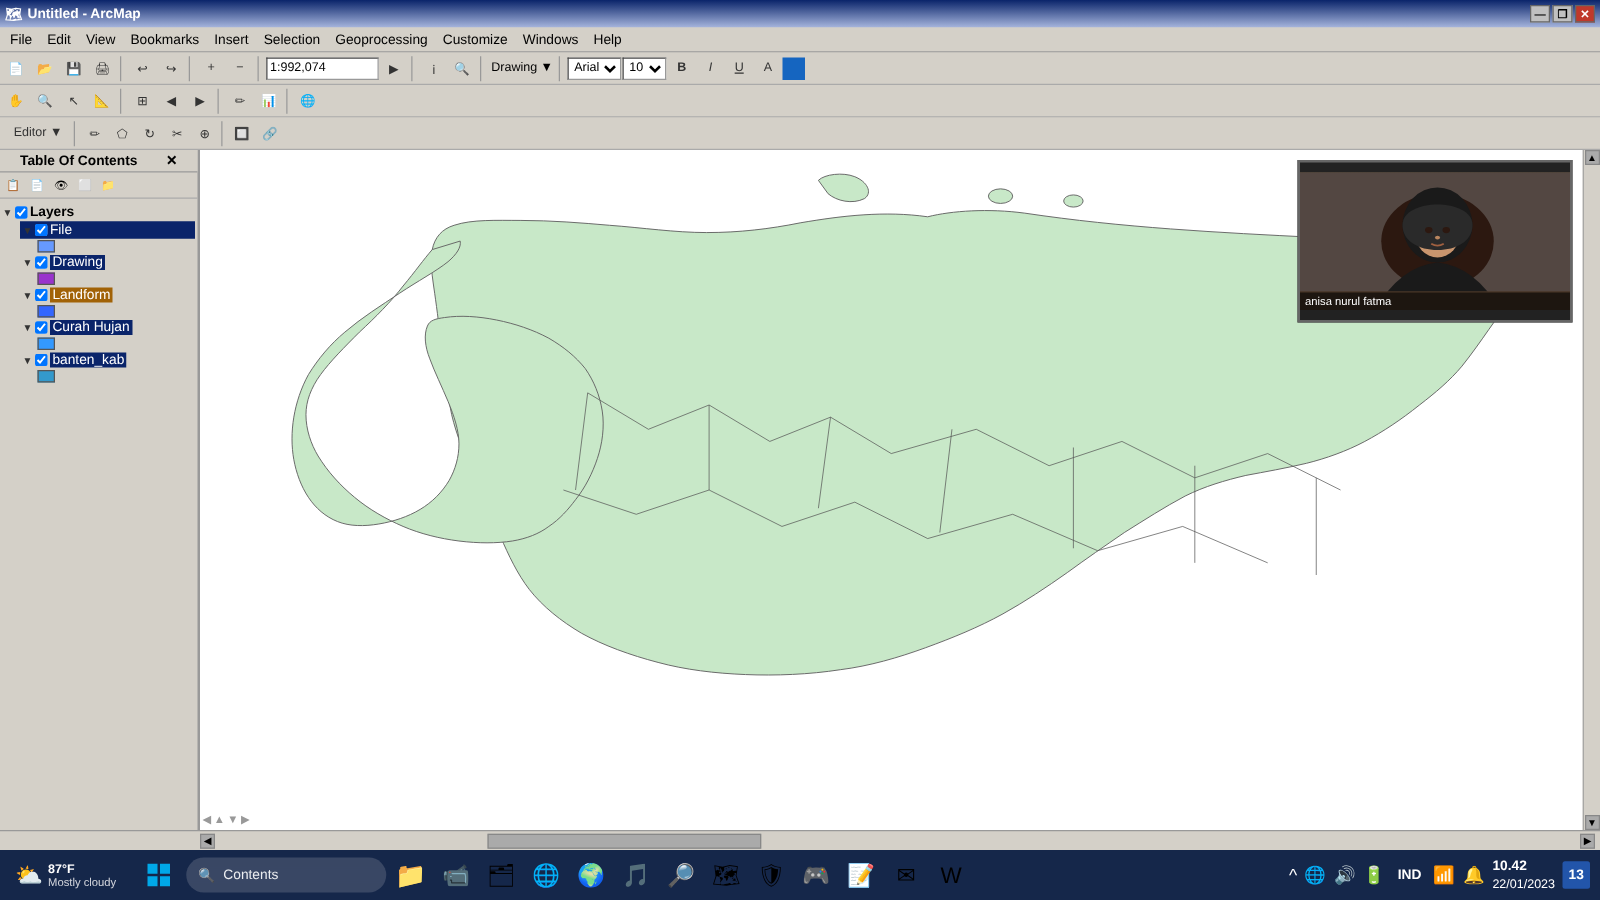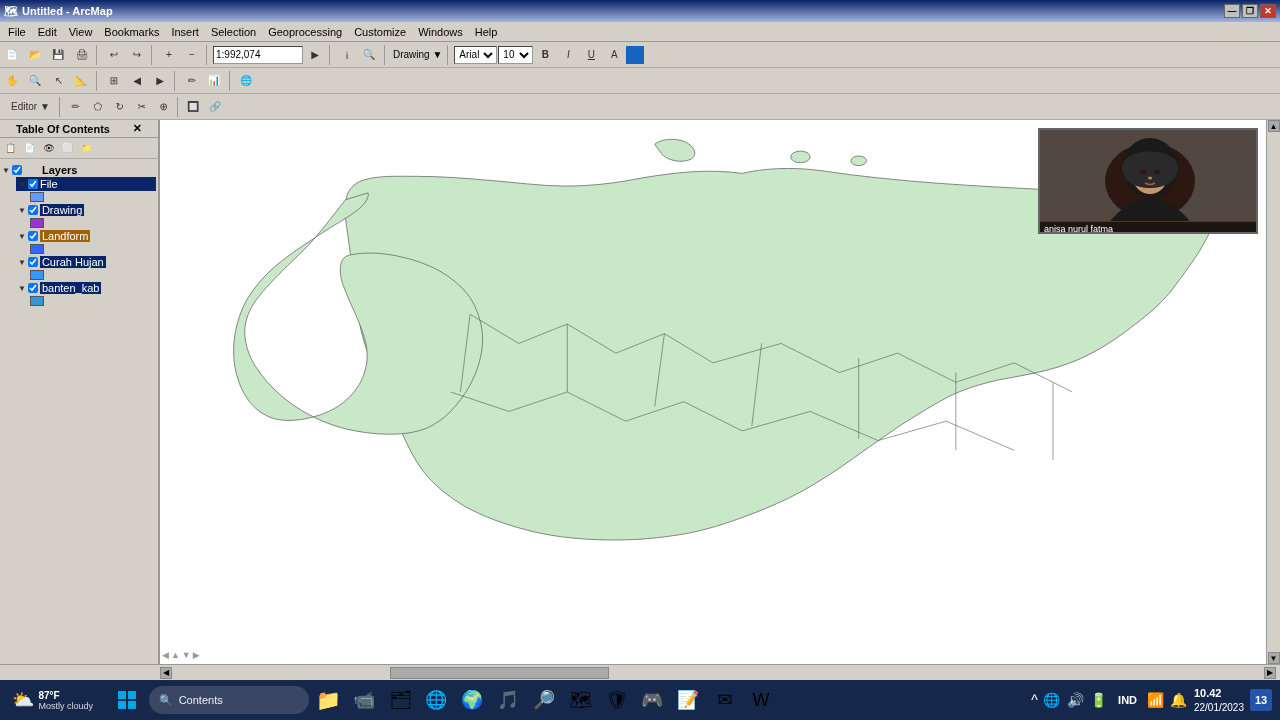--- a/index.html
+++ b/index.html
@@ -108,21 +108,21 @@
     #toc-content { padding: 4px 2px; flex: 1; overflow-y: auto; }
     .toc-group {
       margin-bottom: 2px;
     }
     .toc-group-header {
       display: flex; align-items: center; gap: 2px; cursor: pointer;
       padding: 1px 0;
     }
     .toc-expand { font-size: 8px; color: #333; }
     .toc-checkbox { width: 10px; height: 10px; }
-    .toc-group-label { font-size: 11px; font-weight: bold; margin-left: 18px; }
+    .toc-group-label { font-size: 11px; font-weight: bold; }
     .toc-layer {
       margin-left: 14px;
       display: flex; align-items: center; gap: 2px; cursor: pointer;
       padding: 1px 2px;
     }
     .toc-layer-selected {
       background: #0a246a;
       color: white;
     }
     .toc-layer-label { font-size: 11px; }
@@ -146,21 +146,21 @@
     #map-svg {
       width: 100%; height: 100%;
     }
 
     
     #webcam {
       position: absolute;
       top: 8px;
       right: 8px;
       width: 220px;
-      height: 106px;
+      height: 130px;
       background: #222;
       border: 2px solid #666;
       display: flex; flex-direction: column;
       align-items: center; justify-content: center;
       overflow: hidden;
     }
     #webcam-face {
       width: 100%; height: 110px;
       background: linear-gradient(180deg, #8b7355 0%, #d4a574 40%, #c8956e 70%, #4a3728 100%);
       position: relative;

